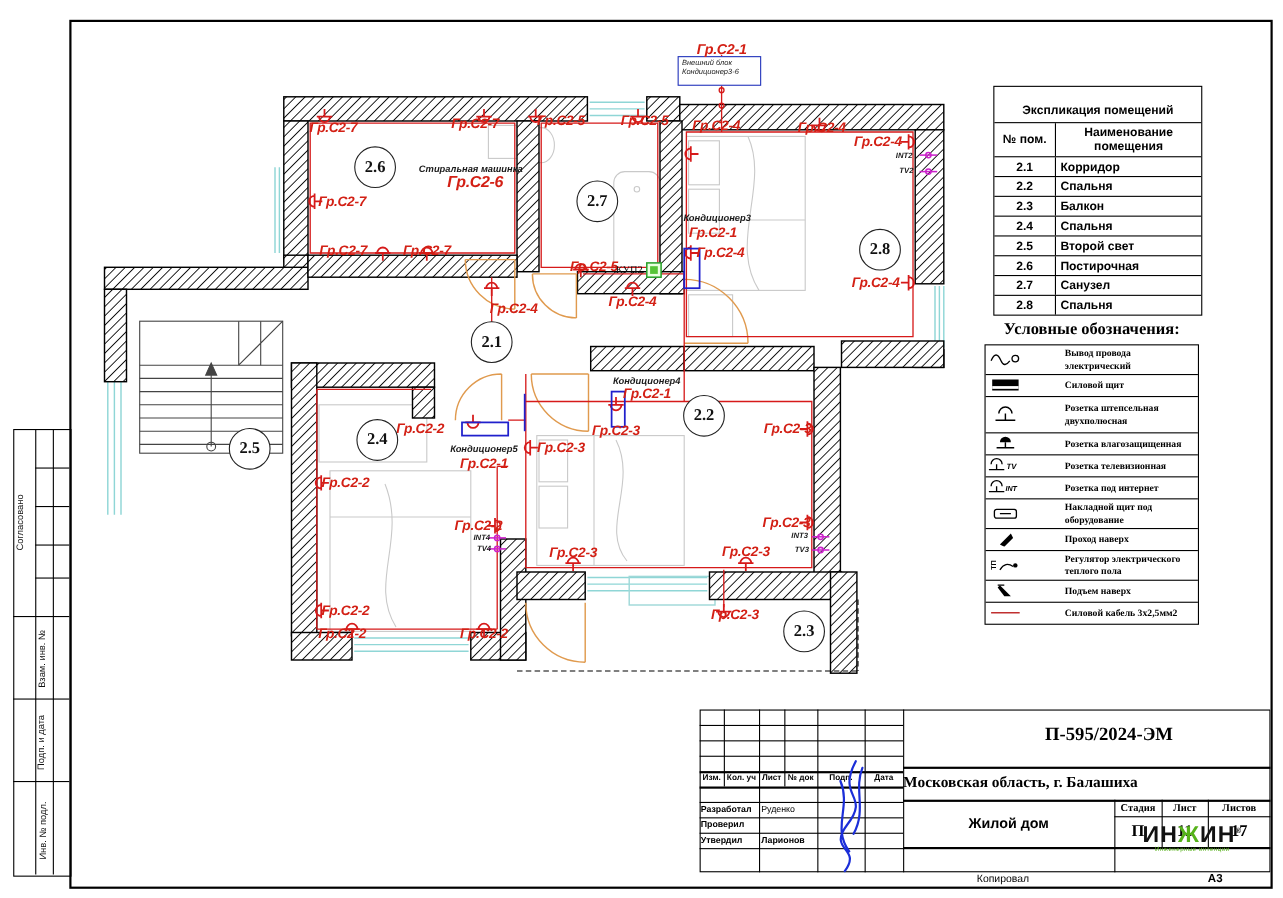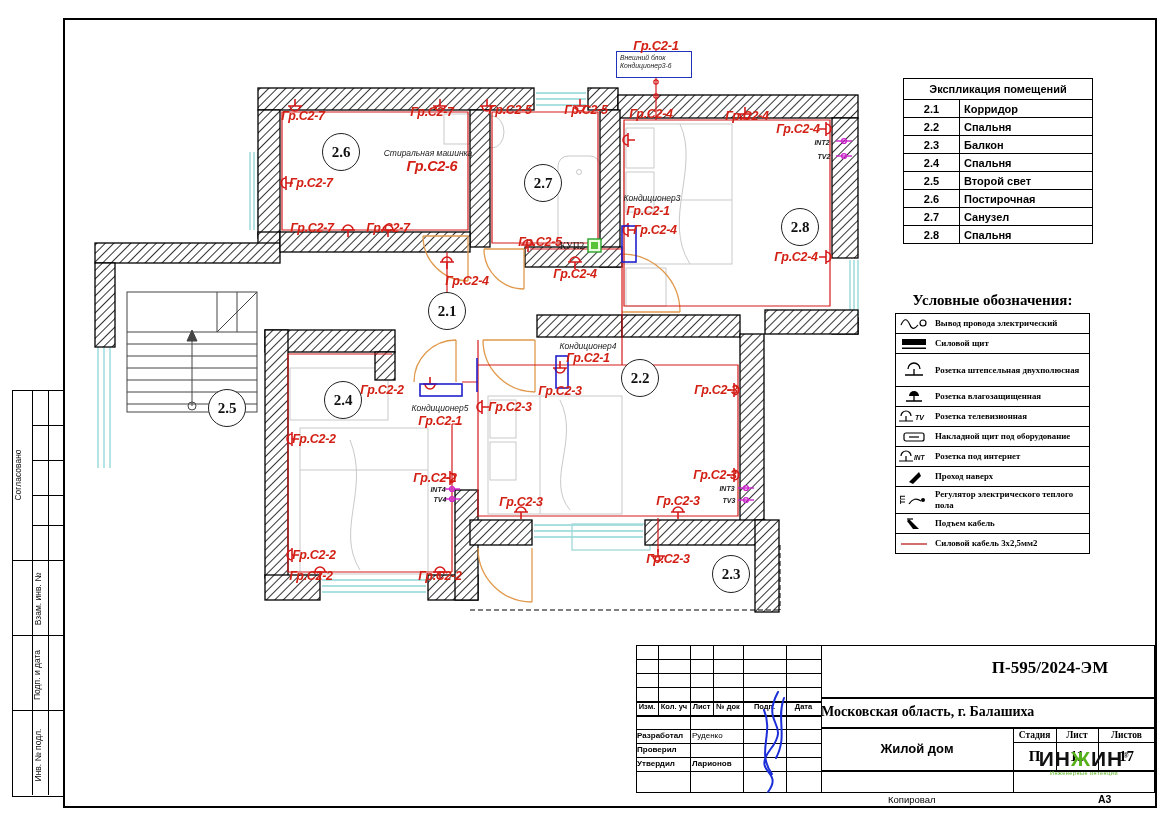--- a/index.html
+++ b/index.html
@@ -8,45 +8,45 @@
   .hline{position:absolute;background:#000;height:1px;}
   .vline{position:absolute;background:#000;width:1px;}
   
   #frame{position:absolute;left:63px;top:18px;width:1090px;height:786px;border:2px solid #000;}
   
   #lstamp{position:absolute;left:12px;top:390px;width:51px;height:405px;border:1.2px solid #000;}
   .vtext{position:absolute;transform:rotate(-90deg);transform-origin:center;white-space:nowrap;font-size:8.5px;color:#111;}
   
   .pl{position:absolute;transform:translate(-50%,-50%);white-space:nowrap;}
   .glabel{color:#d32015;font-weight:bold;font-style:italic;font-size:12.5px;letter-spacing:-0.3px;}
-  .nlabel{color:#1a1a1a;font-weight:normal;font-style:italic;font-size:8.5px;}
+  .nlabel{color:#1a1a1a;font-weight:bold;font-style:italic;font-size:8.5px;}
   .plabel{color:#1a1a1a;font-weight:bold;font-style:italic;font-size:7px;}
   .klabel{color:#111;font-weight:normal;font-size:9.5px;font-family:"Liberation Serif",serif;}
   .room{width:36px;height:36px;border:1.4px solid #222;border-radius:50%;background:#fff;
         font:bold 15px "Liberation Serif",serif;color:#111;display:flex;align-items:center;justify-content:center;}
   
   #outdoor{position:absolute;left:616px;top:51px;width:76px;height:27px;border:1.6px solid #2233bb;background:#fff;
            font-size:6.8px;font-style:italic;color:#222;line-height:1.25;padding:2px 0 0 3px;box-sizing:border-box;}
   
   #expl{position:absolute;left:903px;top:78px;width:188px;border:1.4px solid #000;background:#fff;font-size:11px;color:#000;}
   #expl .trow{display:flex;border-top:1.2px solid #000;}
-  #expl .trow:first-child{border-top:none;}
+  #expl .trow:first-child{border-top:none;margin-top:12px;}
   #expl .tt{width:100%;text-align:center;font-weight:bold;padding:4px 0;}
   #expl .c1{width:55px;border-right:1.2px solid #000;display:flex;align-items:center;justify-content:center;font-weight:bold;}
   #expl .c2{flex:1;padding:2px 4px;display:flex;align-items:center;font-weight:bold;}
   #expl .hdr .c2{justify-content:center;text-align:center;}
   #expl .drow{height:17px;}
   
   #legend{position:absolute;left:895px;top:292px;width:195px;}
   #legend .ltitle{text-align:center;font:bold 15px "Liberation Serif",serif;margin-bottom:4px;}
   #legend .lt{border:1.4px solid #000;background:#fff;}
   #legend .lrow{display:flex;border-top:1px solid #000;align-items:center;min-height:19px;}
   #legend .lrow:first-child{border-top:none;}
   #legend .ic{width:36px;display:flex;align-items:center;justify-content:center;flex:none;}
-  #legend .lb{flex:1;font:bold 8.8px "Liberation Serif",serif;padding:2px 2px 2px 3px;line-height:1.25;}
+  #legend .lb{flex:1;font:bold 8.8px "Liberation Serif",serif;padding:2px 2px 2px 3px;line-height:1.25;margin-left:33px;}
   
   #tb{position:absolute;left:636px;top:645px;width:519px;height:148px;border:1.6px solid #000;box-sizing:border-box;background:#fff;}
   .serifb{font-family:"Liberation Serif",serif;font-weight:bold;}
   #copyline{position:absolute;font-size:9.5px;color:#000;}
   #fmt{position:absolute;font-size:10.5px;font-weight:bold;color:#000;}
   #logo{position:absolute;left:1016px;top:748px;width:136px;text-align:center;}
   #logo .lg{font:bold 21px "Liberation Sans",sans-serif;letter-spacing:1px;color:#111;line-height:1;}
   #logo .lg .g{color:#56b21a;}
   #logo .reg{font-size:7px;vertical-align:super;}
   #logo .sub{font-size:5.5px;color:#56b21a;letter-spacing:0.5px;margin-top:1px;}
@@ -331,20 +331,24 @@
       <div class="pl room" style="left: 227px; top: 408px;">2.5</div>
       <div class="pl room" style="left: 341px; top: 152px;">2.6</div>
       <div class="pl room" style="left: 543px; top: 183px;">2.7</div>
       <div class="pl room" style="left: 800px; top: 227px;">2.8</div>
     </div>
 
 <div id="expl">
   <div class="trow">
         <div class="tt">Экспликация помещений</div>
       </div>
+  <div class="trow hdr" style="height:30px;">
+    <div class="c1">№ пом.</div>
+    <div class="c2">Наименование помещения</div>
+  </div>
   <div class="trow drow">
         <div class="c1">2.1</div>
         <div class="c2">Корридор</div>
       </div>
   <div class="trow drow">
         <div class="c1">2.2</div>
         <div class="c2">Спальня</div>
       </div>
   <div class="trow drow">
         <div class="c1">2.3</div>
@@ -414,35 +418,35 @@
       <span class="ic">
             <svg width="34" height="16">
               <path d="M9,12 V7 M4,7 A5,5 0 0 1 14,7 M2,12 H16" stroke="#000" fill="none" stroke-width="1.2"></path>
               <text x="18" y="11" font-size="7" font-style="italic" font-weight="bold">TV</text>
             </svg>
           </span>
       <span class="lb">Розетка телевизионная</span>
     </div>
     <div class="lrow">
       <span class="ic">
+            <svg width="34" height="16">
+              <path d="M9,12 V7 M4,7 A5,5 0 0 1 14,7 M2,12 H16" stroke="#000" fill="none" stroke-width="1.2"></path>
+              <text x="17" y="11" font-size="6.5" font-style="italic" font-weight="bold">INT</text>
+            </svg>
+          </span>
+      <span class="lb">Розетка под интернет</span>
+    </div>
+    <div class="lrow">
+      <span class="ic">
             <svg width="30" height="12">
               <rect x="5" y="2" width="20" height="8" rx="2" stroke="#000" fill="none" stroke-width="1.2"></rect>
               <line x1="10" y1="6" x2="20" y2="6" stroke="#000" stroke-width="1.2"></line>
             </svg>
           </span>
       <span class="lb">Накладной щит под оборудование</span>
-    </div>
-    <div class="lrow">
-      <span class="ic">
-            <svg width="34" height="16">
-              <path d="M9,12 V7 M4,7 A5,5 0 0 1 14,7 M2,12 H16" stroke="#000" fill="none" stroke-width="1.2"></path>
-              <text x="17" y="11" font-size="6.5" font-style="italic" font-weight="bold">INT</text>
-            </svg>
-          </span>
-      <span class="lb">Розетка под интернет</span>
     </div>
     <div class="lrow">
       <span class="ic">
             <svg width="30" height="14">
               <path d="M10,12 L20,2 l2,4 -8,8 z" fill="#000"></path>
             </svg>
           </span>
       <span class="lb">Проход наверх</span>
     </div>
     <div class="lrow" style="min-height:26px;">
@@ -455,21 +459,21 @@
           </span>
       <span class="lb">Регулятор электрического теплого пола</span>
     </div>
     <div class="lrow">
       <span class="ic">
             <svg width="30" height="14">
               <path d="M10,2 L20,12 l-6,0 -6,-8 z" fill="#000"></path>
               <line x1="8" y1="2" x2="14" y2="2" stroke="#000" stroke-width="1.2"></line>
             </svg>
           </span>
-      <span class="lb">Подъем кабель</span>
+      <span class="lb">Подъем наверх</span>
     </div>
     <div class="lrow">
       <span class="ic">
             <svg width="30" height="8">
               <line x1="2" y1="4" x2="28" y2="4" stroke="#c03030" stroke-width="1.4"></line>
             </svg>
           </span>
       <span class="lb">Силовой кабель 3х2,5мм2</span>
     </div>
   </div>
@@ -519,21 +523,21 @@
 <div class="abs" style="left:658px;top:702px;width:32px;height:13px;font-size:7.5px;font-weight:bold;text-align:center;">Кол. уч</div>
 <div class="abs" style="left:690px;top:702px;width:23px;height:13px;font-size:7.5px;font-weight:bold;text-align:center;">Лист</div>
 <div class="abs" style="left:713px;top:702px;width:30px;height:13px;font-size:7.5px;font-weight:bold;text-align:center;">№ док</div>
 <div class="abs" style="left:743px;top:702px;width:43px;height:13px;font-size:7.5px;font-weight:bold;text-align:center;">Подп.</div>
 <div class="abs" style="left:786px;top:702px;width:35px;height:13px;font-size:7.5px;font-weight:bold;text-align:center;">Дата</div>
 <div class="abs" style="left:637px;top:731px;font-size:8px;font-weight:bold;">Разработал</div>
 <div class="abs" style="left:692px;top:731px;font-size:8px;font-weight:normal;">Руденко</div>
 <div class="abs" style="left:637px;top:745px;font-size:8px;font-weight:bold;">Проверил</div>
 <div class="abs" style="left:637px;top:759px;font-size:8px;font-weight:bold;">Утвердил</div>
 <div class="abs" style="left:692px;top:759px;font-size:8px;font-weight:bold;">Ларионов</div>
-<div class="abs serifb" style="left:950px;top:658px;width:200px;font-size:17px;text-align:center;">П-595/2024-ЭМ</div>
+<div class="abs serifb" style="left:950px;top:658px;width:200px;font-size:17px;">П-595/2024-ЭМ</div>
 <div class="abs serifb" style="left:821px;top:704px;width:334px;font-size:14px;text-align:left;">Московская область, г. Балашиха</div>
 <div class="abs" style="left:821px;top:741px;width:192px;font-size:13px;font-weight:bold;text-align:center;">Жилой дом</div>
 <div class="abs serifb" style="left:1013px;top:730px;width:43px;font-size:9.5px;text-align:center;">Стадия</div>
 <div class="abs serifb" style="left:1056px;top:730px;width:42px;font-size:9.5px;text-align:center;">Лист</div>
 <div class="abs serifb" style="left:1098px;top:730px;width:57px;font-size:9.5px;text-align:center;">Листов</div>
 <div class="abs serifb" style="left:1013px;top:748px;width:43px;font-size:15px;text-align:center;">П</div>
 <div class="abs serifb" style="left:1056px;top:748px;width:42px;font-size:15px;text-align:center;">11</div>
 <div class="abs serifb" style="left:1098px;top:748px;width:57px;font-size:15px;text-align:center;">17</div>
 <div id="logo">
   <div class="lg"><span>ИН</span><span class="g">Ж</span><span>ИН</span><span class="reg">®</span></div>

